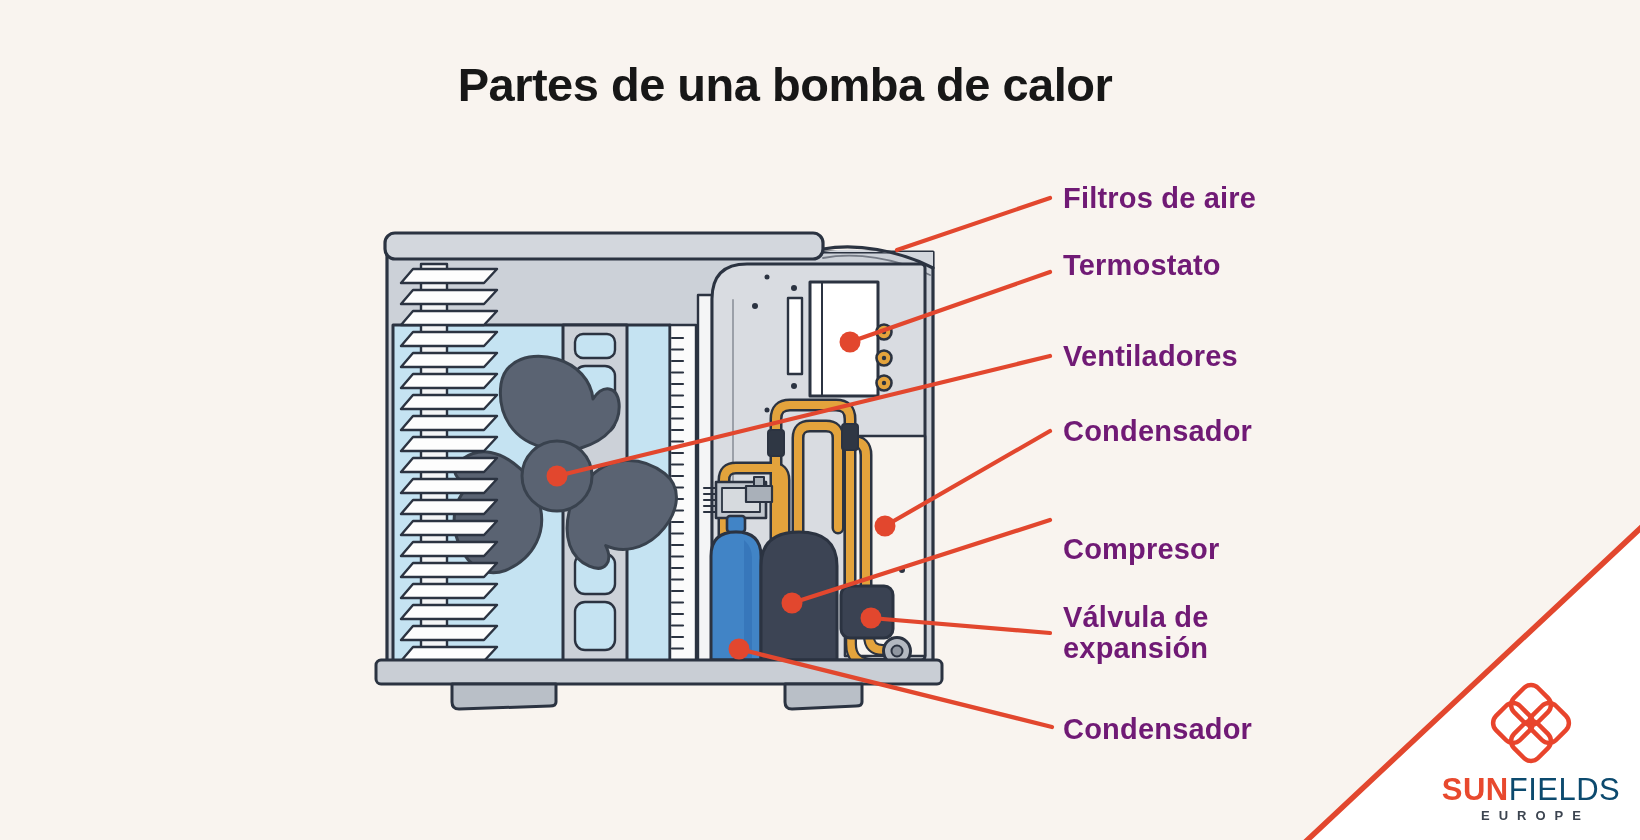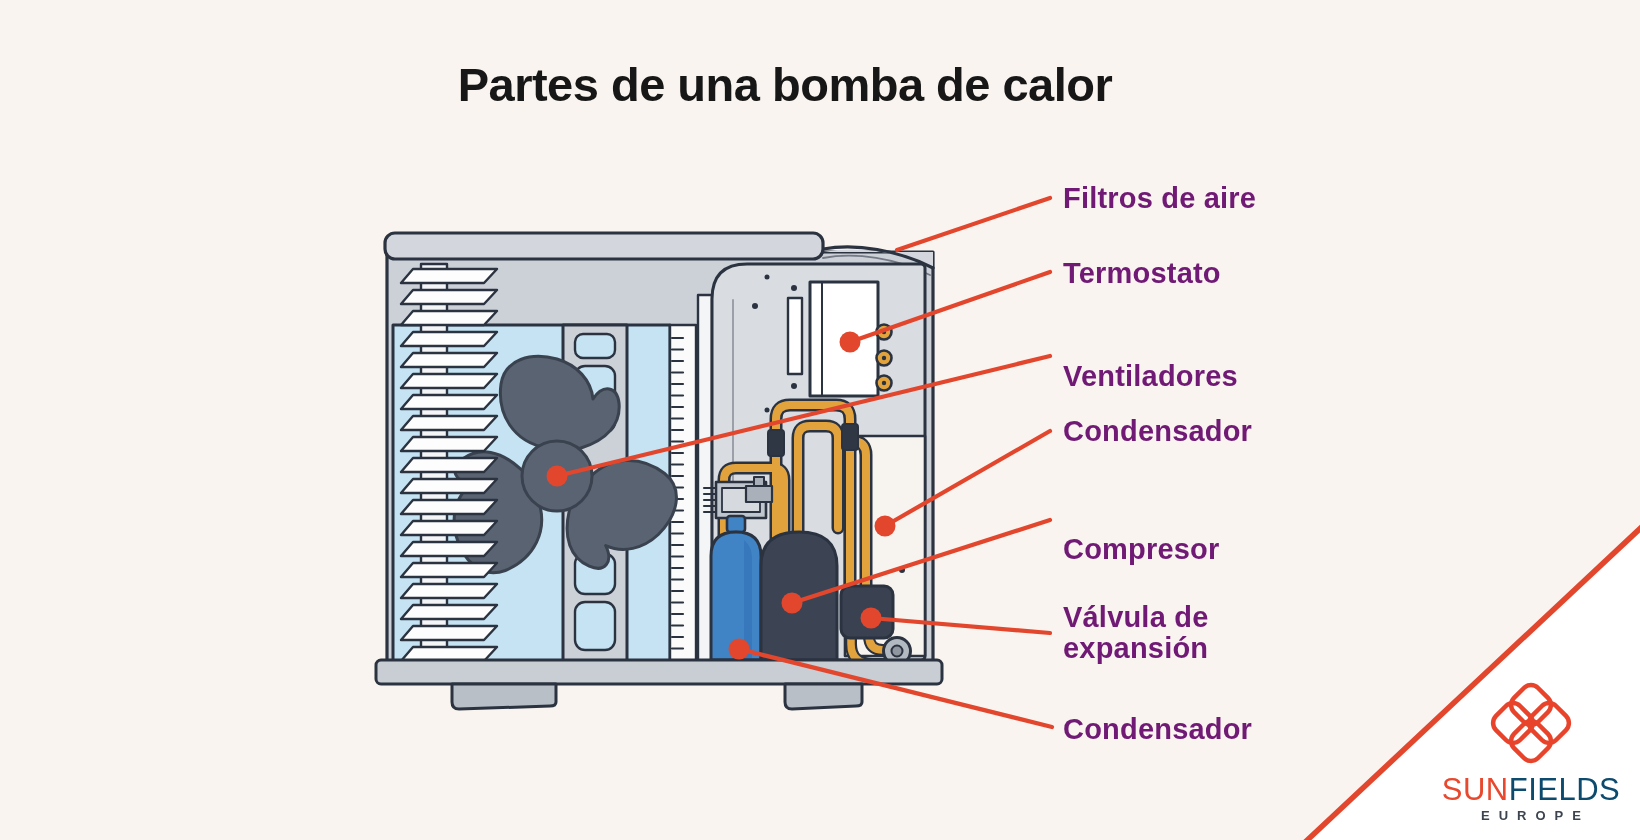--- a/index.html
+++ b/index.html
@@ -11,33 +11,33 @@
     color:#171717;white-space:nowrap;font-family:"Liberation Sans",sans-serif;
   }
   .art{position:absolute;left:0;top:0;width:1640px;height:840px;}
   .label{
     position:absolute;left:1063px;
     font-size:29px;line-height:31px;font-weight:700;color:#701a75;
     letter-spacing:0.2px;white-space:nowrap;
   }
   .label.wrap{white-space:normal;width:175px;}
   #lbl-filtros{top:183px;}
-  #lbl-termostato{top:258px;}
-  #lbl-ventiladores{top:361px;}
+  #lbl-termostato{top:250px;}
+  #lbl-ventiladores{top:341px;}
   #lbl-evaporador{top:416px;}
   #lbl-compresor{top:534px;}
   #lbl-valvula{top:602px;}
   #lbl-condensador{top:714px;}
   .logo{position:absolute;left:1486px;top:678px;width:90px;text-align:center;}
   .logo .flower{display:block;margin:0 auto;}
   .brand{
     position:absolute;left:-70px;top:94px;width:230px;text-align:center;
     font-size:31px;letter-spacing:0.5px;white-space:nowrap;
   }
-  .brand .sun{color:#e8492e;font-weight:400;}
+  .brand .sun{color:#e8492e;font-weight:700;}
   .brand .fields{color:#0c4a6e;font-weight:400;}
   .euro{
     position:absolute;left:-70px;top:130px;width:230px;text-align:center;
     font-size:13px;font-weight:600;color:#3c4450;letter-spacing:9px;padding-left:9px;box-sizing:border-box;
   }
 </style>
 </head>
 <body>
 
 <div class="stage">

